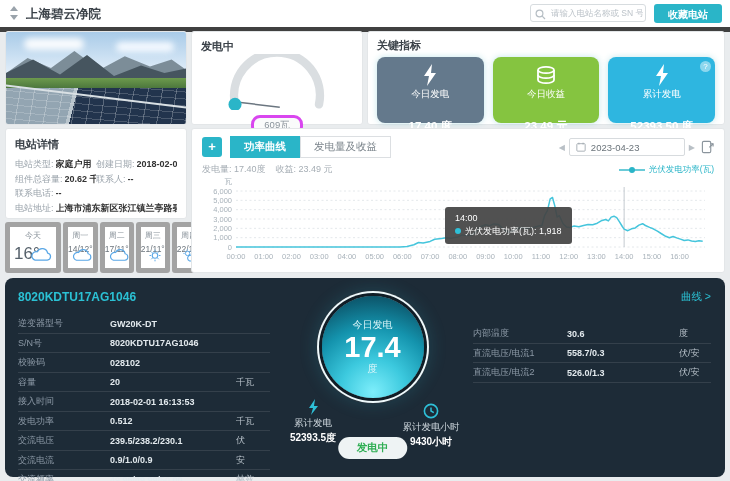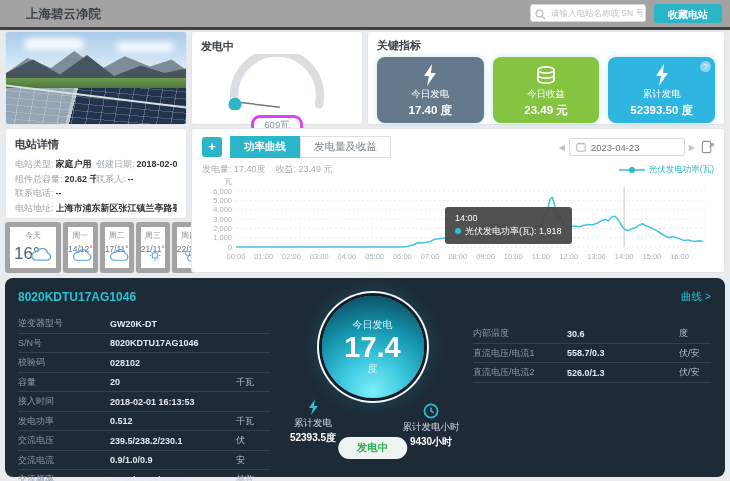--- a/index.html
+++ b/index.html
@@ -1,18 +1,18 @@
 <!DOCTYPE html>
 <html><head>
 <meta charset="utf-8">
 <style>
   html,body{margin:0;padding:0;background:#e9ecee;font-family:"Liberation Sans","DejaVu Sans",sans-serif;}
   .page{position:relative;width:730px;height:481px;background:#e9ecee;overflow:hidden;}
   
-  .topbar{position:absolute;top:0;left:0;width:730px;height:27px;background:#a3a3a3;border-bottom:3px solid #404040;}
+  .topbar{position:absolute;top:0;left:0;width:730px;height:27px;background:#ffffff;border-bottom:5px solid #404040;}
   .switcher{position:absolute;left:8px;top:5px;width:12px;height:16px;cursor:pointer;}
   .switcher .up{position:absolute;top:1px;left:2px;width:0;height:0;border-left:4px solid transparent;border-right:4px solid transparent;border-bottom:5px solid #9aa3ab;}
   .switcher .dn{position:absolute;bottom:1px;left:2px;width:0;height:0;border-left:4px solid transparent;border-right:4px solid transparent;border-top:5px solid #9aa3ab;}
   .site-title{position:absolute;left:26px;top:6px;font-size:12.5px;font-weight:bold;color:#3a4148;}
   .searchbox{position:absolute;right:84px;top:4px;width:116px;height:18px;border:1px solid #d7dcdf;border-radius:3px;background:#fff;display:flex;align-items:center;padding-left:18px;box-sizing:border-box;}
   .searchbox svg{position:absolute;left:4px;top:3.5px;}
   .searchbox input{border:none;outline:none;width:92px;font-size:8.5px;color:#667;background:transparent;}
   .searchbox input::placeholder{color:#bcc3c9;}
   .fav-btn{position:absolute;right:8px;top:4px;width:68px;height:19px;background:#2ab5c8;color:#fff;border:none;border-radius:3px;font-size:10px;font-weight:bold;cursor:pointer;line-height:19px;text-align:center;}
   
@@ -34,21 +34,21 @@
   .gauge-card{left:191px;top:31px;width:172px;height:94px;padding:7px 9px;}
   .card-title{font-size:11px;font-weight:bold;color:#3a4148;}
   .gauge-wrap{text-align:center;margin-top:0px;}
   .gauge-value{display:inline-block;margin-top:-2px;border:3px solid #d946ef;background:#fafbfb;border-radius:9px;padding:1px 10px;font-size:9.5px;color:#8a939b;}
   
   .kpi-card{left:367px;top:31px;width:358px;height:94px;padding:6px 9px;}
   .kpi-row{display:flex;gap:9px;margin-top:4px;}
   .kpi-tile{position:relative;flex:1;height:66px;border-radius:8px;color:#fff;text-align:center;box-shadow:0 0 6px rgba(120,200,210,.45);}
   .kpi-tile .icon{height:26px;margin-top:5px;display:flex;align-items:center;justify-content:center;}
   .kpi-tile .lbl{font-size:9.5px;}
-  .kpi-tile .val{font-size:11.5px;font-weight:bold;margin-top:2px;}
+  .kpi-tile .val{font-size:11.5px;font-weight:bold;margin-top:18px;}
   .help-badge{position:absolute;right:4px;top:4px;width:11px;height:11px;border-radius:50%;background:rgba(255,255,255,.45);color:#fff;font-size:8px;line-height:11px;text-align:center;cursor:pointer;}
   
   .station{left:5px;top:128px;width:182px;height:91px;padding:8px 9px;}
   .station .rows{margin-top:5px;font-size:9px;line-height:14.5px;}
   .srow{display:flex;}
   .scol{width:50%;display:flex;}
   .slabel{color:#9aa3ab;white-space:nowrap;}
   .svalue{color:#333;font-weight:bold;margin-left:2px;white-space:nowrap;overflow:hidden;}
   
   .weather{position:absolute;left:5px;top:222px;width:182px;height:51px;display:flex;gap:2px;}

